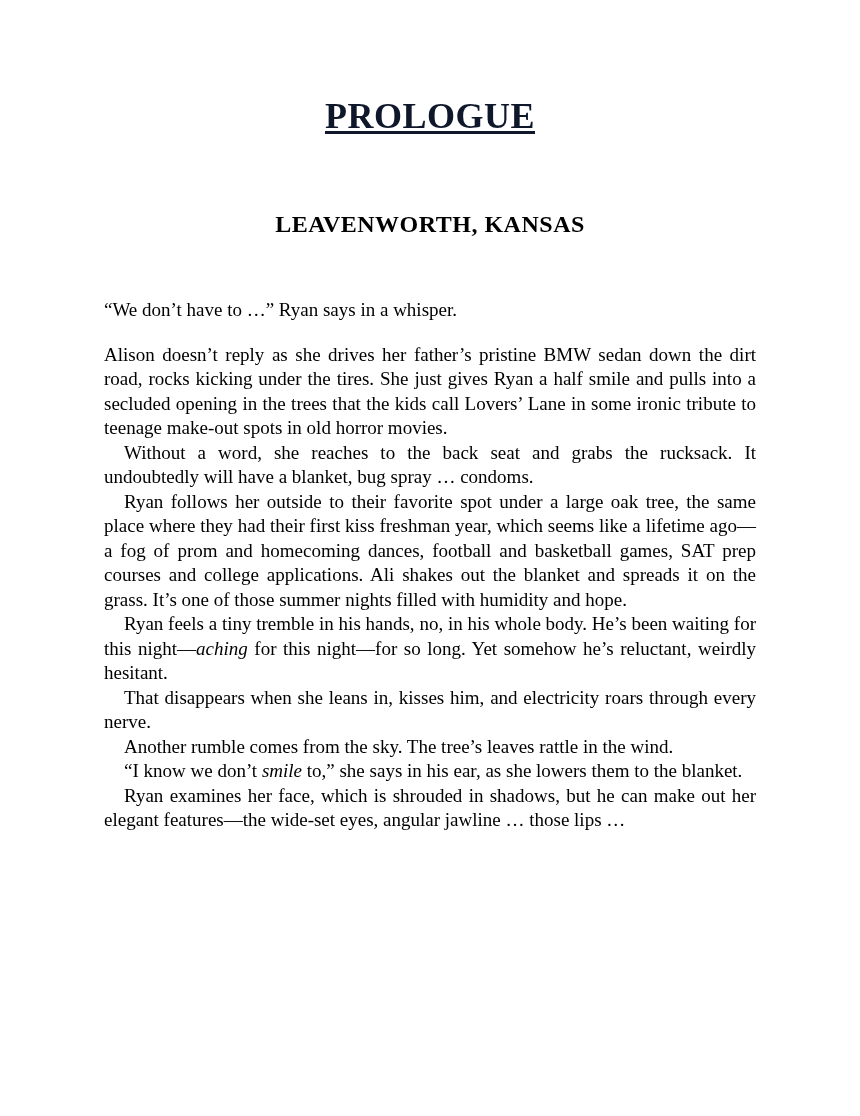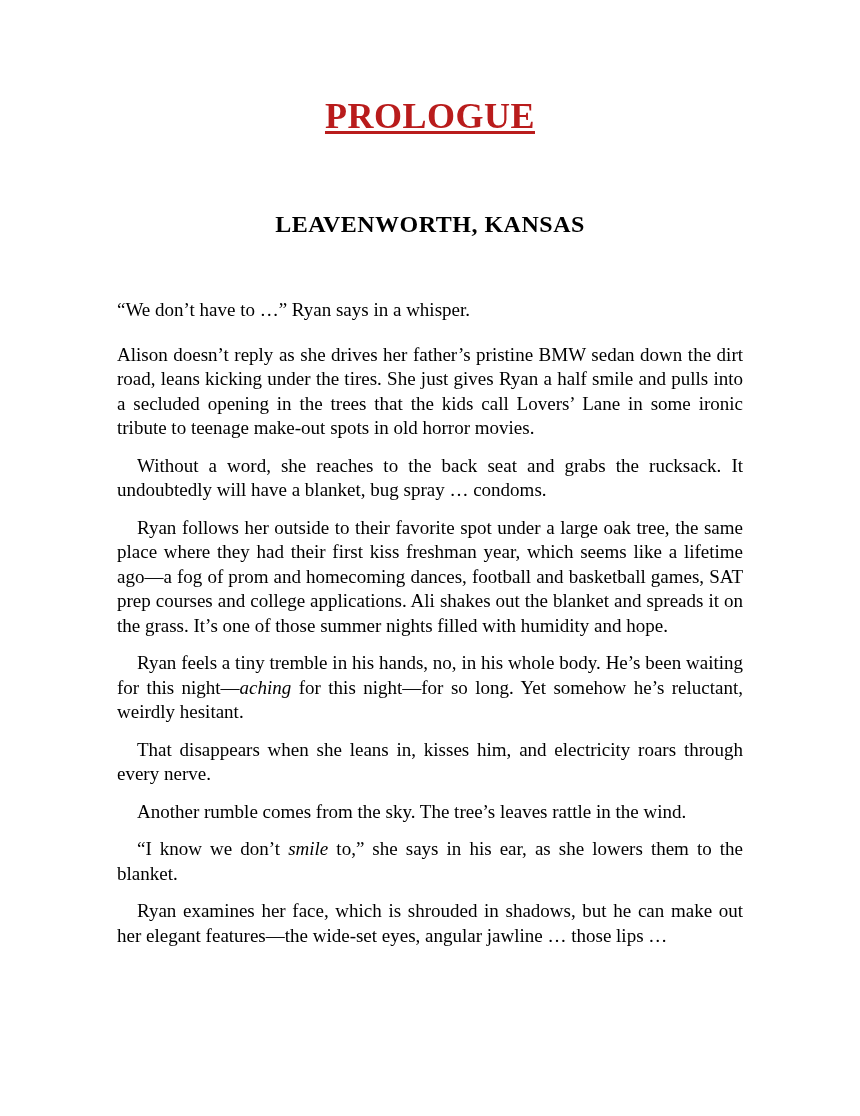--- a/index.html
+++ b/index.html
@@ -38,45 +38,45 @@
     font-weight: bold;
     letter-spacing: 0.5px;
   }
   .body-text {
     margin-top: 60px;
     font-size: 19px;
     line-height: 24.5px;
     text-align: justify;
   }
   .body-text p {
-    margin: 13px;
+    margin: 0;
   }
   .body-text p.indent {
     text-indent: 20px;
   }
   .body-text p.spaced {
     margin-bottom: 20px;
   }
   .body-text em {
   }
 </style>
 </head>
 <body>
 
 <div class="page">
 
   <h1 class="chapter-title">
-    <a href="#" id="chapter-link" style="color: #b91c1c;">PROLOGUE</a>
+    <a href="#" id="chapter-link" style="color: #0f172a;">PROLOGUE</a>
   </h1>
 
   <h2 class="location-heading">LEAVENWORTH, KANSAS</h2>
 
   <div class="body-text" id="body-text">
       <p class="noindent spaced"><span>“We don’t have to …” Ryan says in a whisper.</span></p>
-      <p class="noindent"><span>Alison doesn’t reply as she drives her father’s pristine BMW sedan down the dirt road, leans kicking under the tires. She just gives Ryan a half smile and pulls into a secluded opening in the trees that the kids call Lovers’ Lane in some ironic tribute to teenage make-out spots in old horror movies.</span></p>
+      <p class="noindent"><span>Alison doesn’t reply as she drives her father’s pristine BMW sedan down the dirt road, rocks kicking under the tires. She just gives Ryan a half smile and pulls into a secluded opening in the trees that the kids call Lovers’ Lane in some ironic tribute to teenage make-out spots in old horror movies.</span></p>
       <p class="indent"><span>Without a word, she reaches to the back seat and grabs the rucksack. It undoubtedly will have a blanket, bug spray … condoms.</span></p>
       <p class="indent"><span>Ryan follows her outside to their favorite spot under a large oak tree, the same place where they had their first kiss freshman year, which seems like a lifetime ago—a fog of prom and homecoming dances, football and basketball games, SAT prep courses and college applications. Ali shakes out the blanket and spreads it on the grass. It’s one of those summer nights filled with humidity and hope.</span></p>
       <p class="indent"><span>Ryan feels a tiny tremble in his hands, no, in his whole body. He’s been waiting for this night—</span><em>aching</em><span> for this night—for so long. Yet somehow he’s reluctant, weirdly hesitant.</span></p>
       <p class="indent"><span>That disappears when she leans in, kisses him, and electricity roars through every nerve.</span></p>
       <p class="indent"><span>Another rumble comes from the sky. The tree’s leaves rattle in the wind.</span></p>
       <p class="indent"><span>“I know we don’t </span><em>smile</em><span> to,” she says in his ear, as she lowers them to the blanket.</span></p>
       <p class="indent"><span>Ryan examines her face, which is shrouded in shadows, but he can make out her elegant features—the wide-set eyes, angular jawline … those lips …</span></p>
     </div>
 
 </div>

